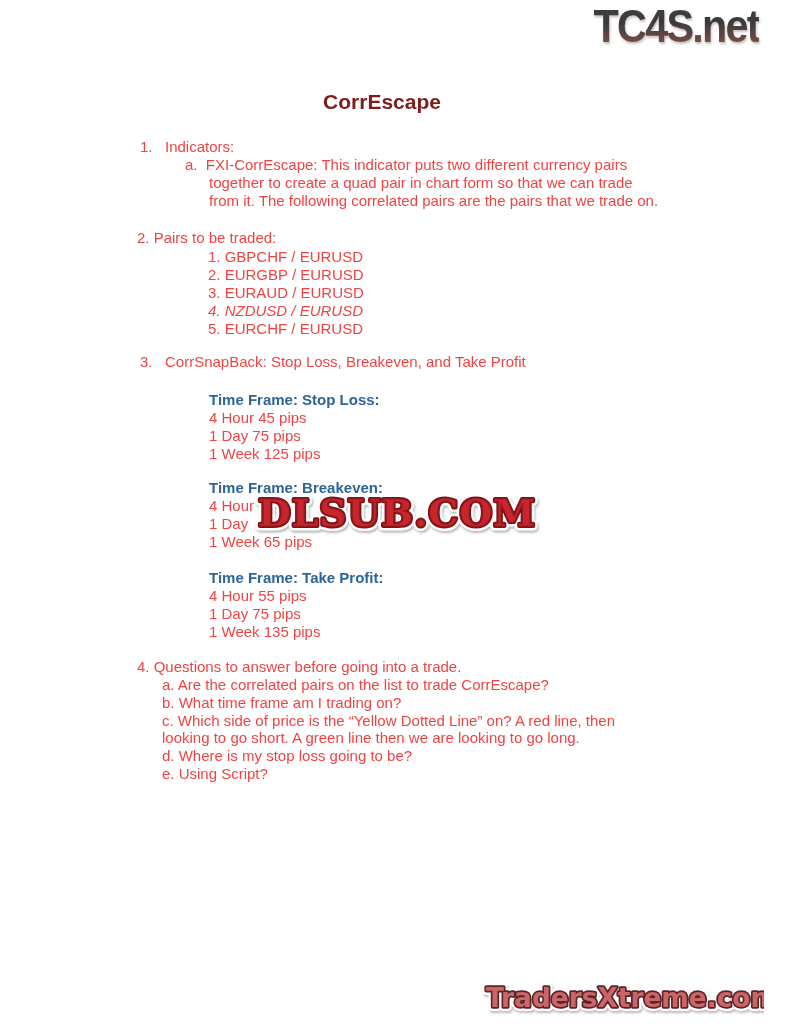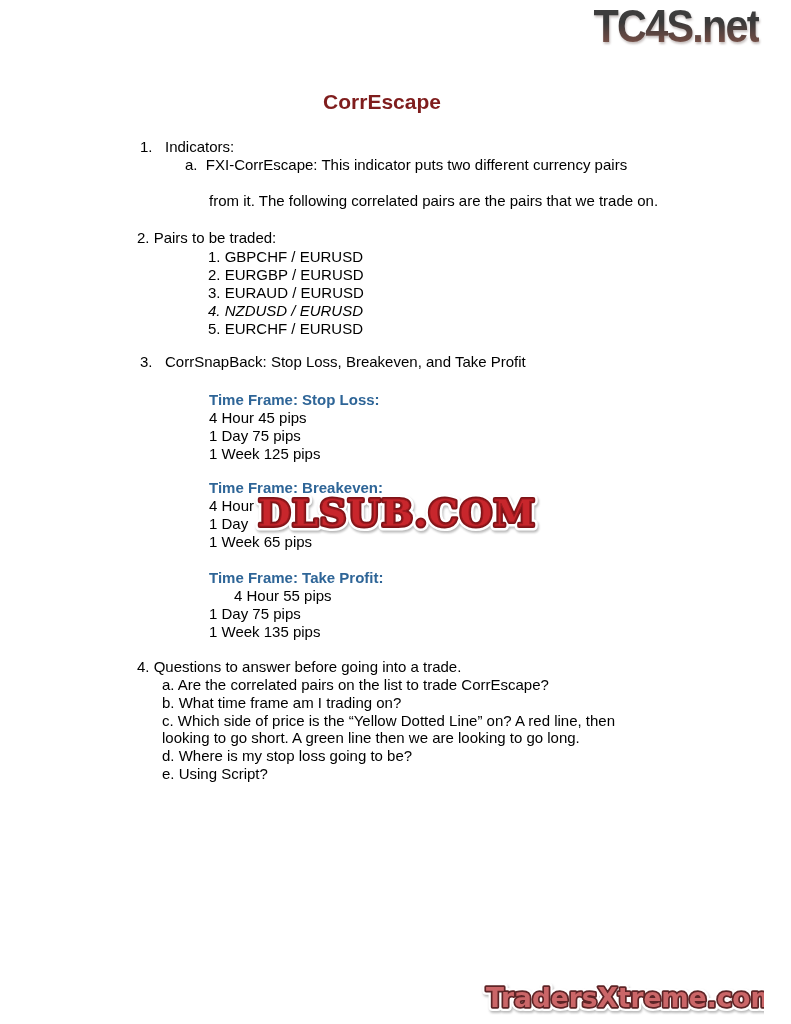--- a/index.html
+++ b/index.html
@@ -8,21 +8,21 @@
     width:764px;height:1024px;
     background:#ffffff;
     overflow:hidden;
     font-family:"Liberation Sans",sans-serif;
   }
   .line{
     position:absolute;
     white-space:pre;
     font-size:15px;
     line-height:18px;
-    color:#000000;
+    color:#ef4444;
   }
   .blue-head{
     color:#2e6597;
     font-weight:bold;
   }
   .doc-title{
     position:absolute;
     left:0;right:0;top:90px;
     text-align:center;
     font-size:21px;
@@ -71,20 +71,21 @@
 <body>
 
 <div class="page">
 
   <div class="tc4s-logo">TC4S.net</div>
 
   <div class="doc-title">CorrEscape</div>
 
   <div class="line" style="left:140px;top:138px;">1.   Indicators:</div>
   <div class="line" style="left:185px;top:156px;">a.  FXI-CorrEscape: This indicator puts two different currency pairs</div>
+  <div class="line" style="left:209px;top:174px;">together to create a quad pair in chart form so that we can trade</div>
   <div class="line" style="left:209px;top:192px;">from it. The following correlated pairs are the pairs that we trade on.</div>
 
   <div class="line" style="left:137px;top:229px;">2. Pairs to be traded:</div>
   <div class="line" style="left:208px;top:248px;">1. GBPCHF / EURUSD</div>
   <div class="line" style="left:208px;top:266px;">2. EURGBP / EURUSD</div>
   <div class="line" style="left:208px;top:284px;">3. EURAUD / EURUSD</div>
   <div class="line" style="left:208px;top:302px;font-style:italic;">4. NZDUSD / EURUSD</div>
   <div class="line" style="left:208px;top:320px;">5. EURCHF / EURUSD</div>
 
   <div class="line" style="left:140px;top:353px;">3.   CorrSnapBack: Stop Loss, Breakeven, and Take Profit</div>
@@ -101,21 +102,21 @@
 
   <svg class="dlsub-wm" viewBox="0 0 300 46">
     <g style="filter:drop-shadow(1px 2px 1px rgba(100,100,100,0.45));">
       <text x="150" y="37" text-anchor="middle" textLength="278" lengthAdjust="spacingAndGlyphs" fill="none" stroke="#ffffff" stroke-width="9" stroke-linejoin="round">DLSUB.COM</text>
       <text x="150" y="37" text-anchor="middle" textLength="278" lengthAdjust="spacingAndGlyphs" fill="none" stroke="#7e1317" stroke-width="4" stroke-linejoin="round">DLSUB.COM</text>
       <text x="150" y="37" text-anchor="middle" textLength="278" lengthAdjust="spacingAndGlyphs" fill="#c8262c" stroke="#a01b20" stroke-width="1">DLSUB.COM</text>
     </g>
   </svg>
 
   <div class="line blue-head" style="left:209px;top:569px;">Time Frame: Take Profit:</div>
-  <div class="line" style="left:209px;top:587px;margin-left:25px;">4 Hour 55 pips</div>
+  <div class="line" style="left:209px;top:587px;">4 Hour 55 pips</div>
   <div class="line" style="left:209px;top:605px;">1 Day 75 pips</div>
   <div class="line" style="left:209px;top:623px;">1 Week 135 pips</div>
 
   <div class="line" style="left:137px;top:658px;">4. Questions to answer before going into a trade.</div>
   <div class="line" style="left:162px;top:676px;">a. Are the correlated pairs on the list to trade CorrEscape?</div>
   <div class="line" style="left:162px;top:694px;">b. What time frame am I trading on?</div>
   <div class="line" style="left:162px;top:712px;">c. Which side of price is the “Yellow Dotted Line” on? A red line, then</div>
   <div class="line" style="left:162px;top:729px;">looking to go short. A green line then we are looking to go long.</div>
   <div class="line" style="left:162px;top:747px;">d. Where is my stop loss going to be?</div>
   <div class="line" style="left:162px;top:765px;">e. Using Script?</div>

